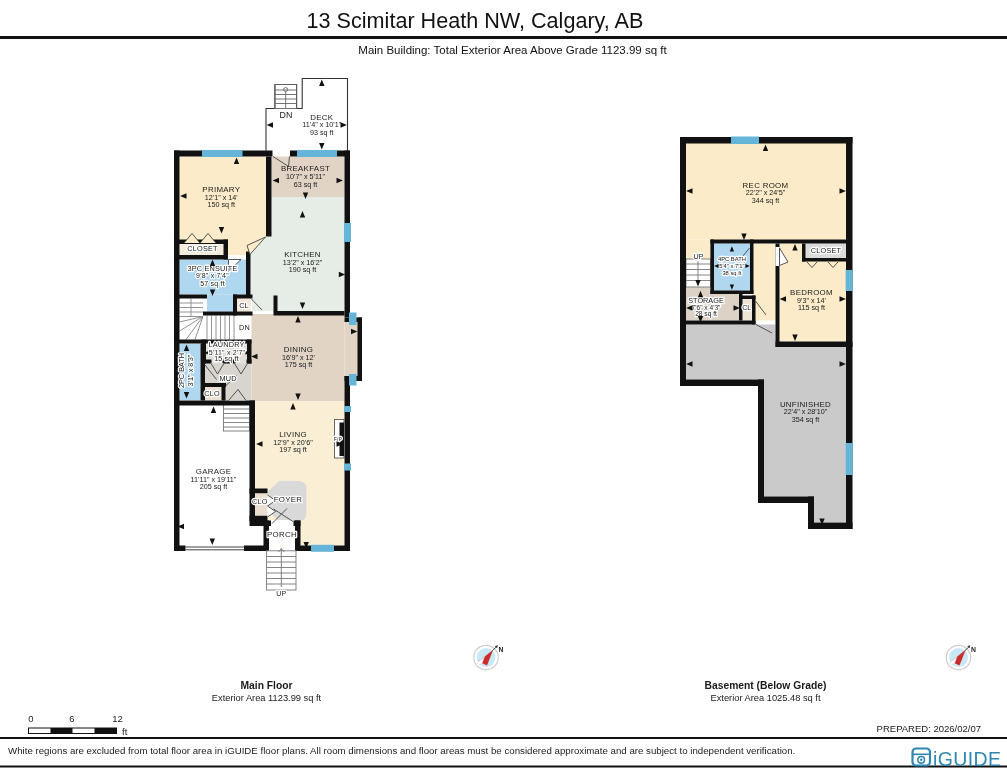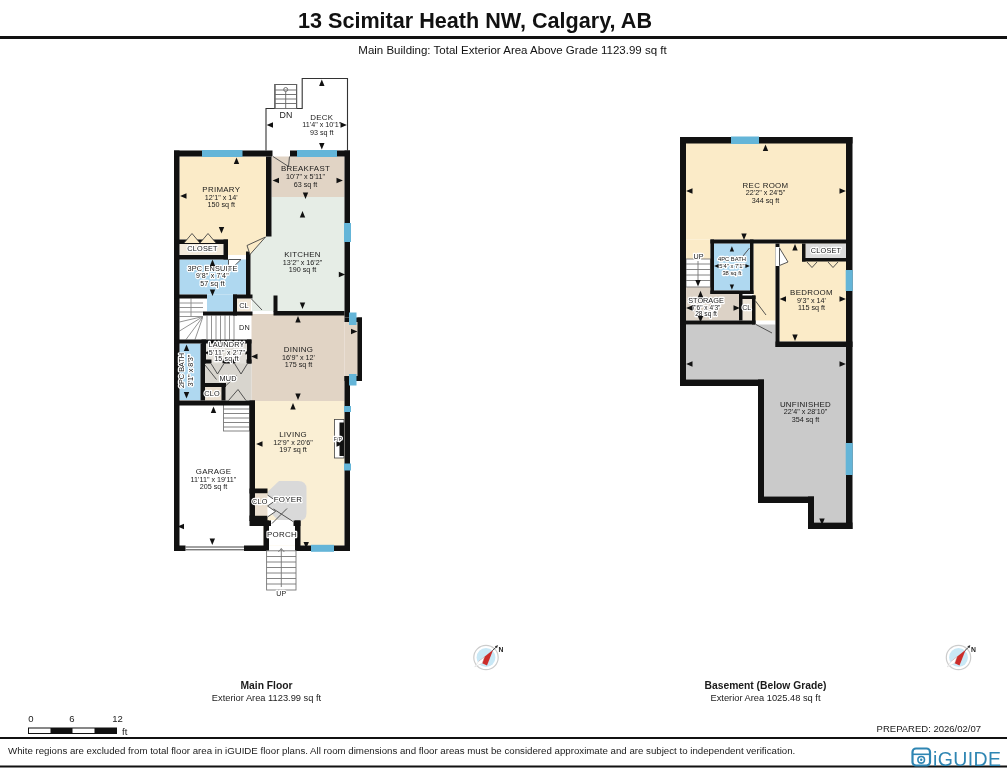--- a/index.html
+++ b/index.html
@@ -6,21 +6,21 @@
 body{width:1007px;height:768px;overflow:hidden;font-family:"Liberation Sans",sans-serif}
 .abs{position:absolute}
 #page{position:relative;width:1007px;height:768px;background:#fff}
 svg text{font-family:"Liberation Sans",sans-serif;fill:#1a1a1a}
 .halo{paint-order:stroke;stroke:#fff;stroke-width:2.4px;stroke-linejoin:round}
 </style>
 </head>
 <body>
 <div id="page">
 
-<div class="abs" style="left:0;top:8px;width:950px;text-align:center;font-size:21.6px;font-weight:bold;color:#111">13 Scimitar Heath NW, Calgary, AB</div>
+<div class="abs" style="left:0;top:8px;width:950px;text-align:center;font-size:21.6px;font-weight:normal;color:#111">13 Scimitar Heath NW, Calgary, AB</div>
 
 <div class="abs" style="left:0;top:36px;width:1007px;height:3px;background:#111"></div>
 
 <div class="abs" style="left:9px;top:44px;width:1007px;text-align:center;font-size:11.5px;color:#111">Main Building: Total Exterior Area Above Grade 1123.99 sq ft</div>
 
 <svg class="abs" style="left:0;top:0" width="1007" height="768" viewBox="0 0 1007 768">
 <defs>
 <path id="au" d="M0,-3.4 L2.7,3 L-2.7,3 Z" fill="#111"></path>
 </defs>
 

